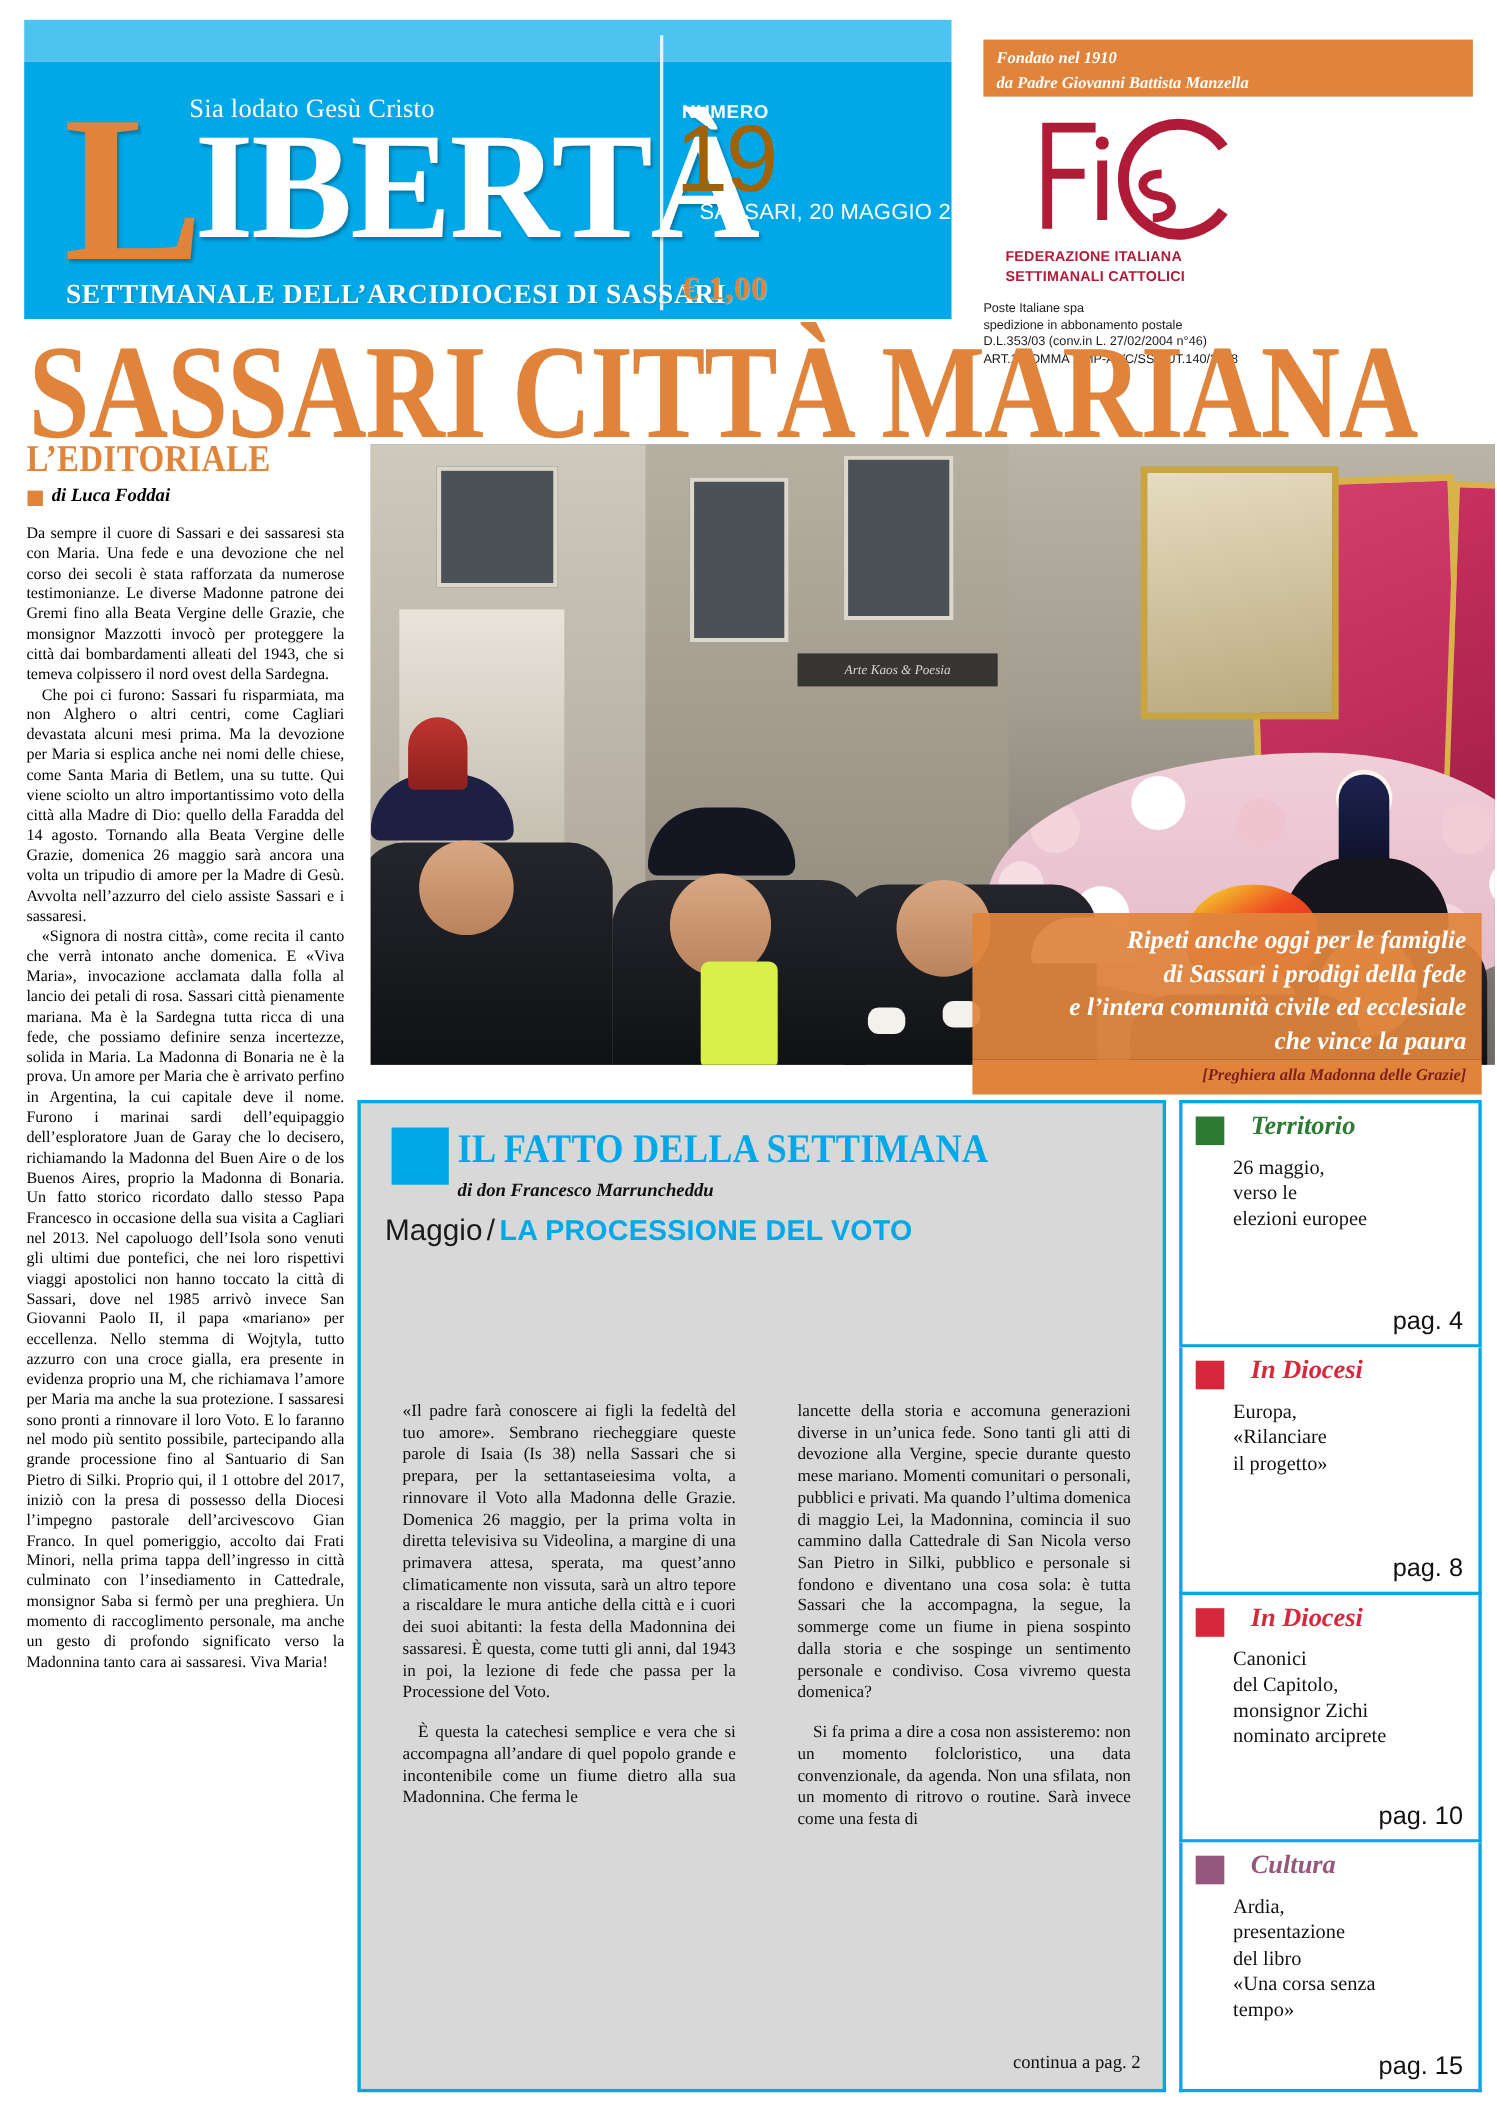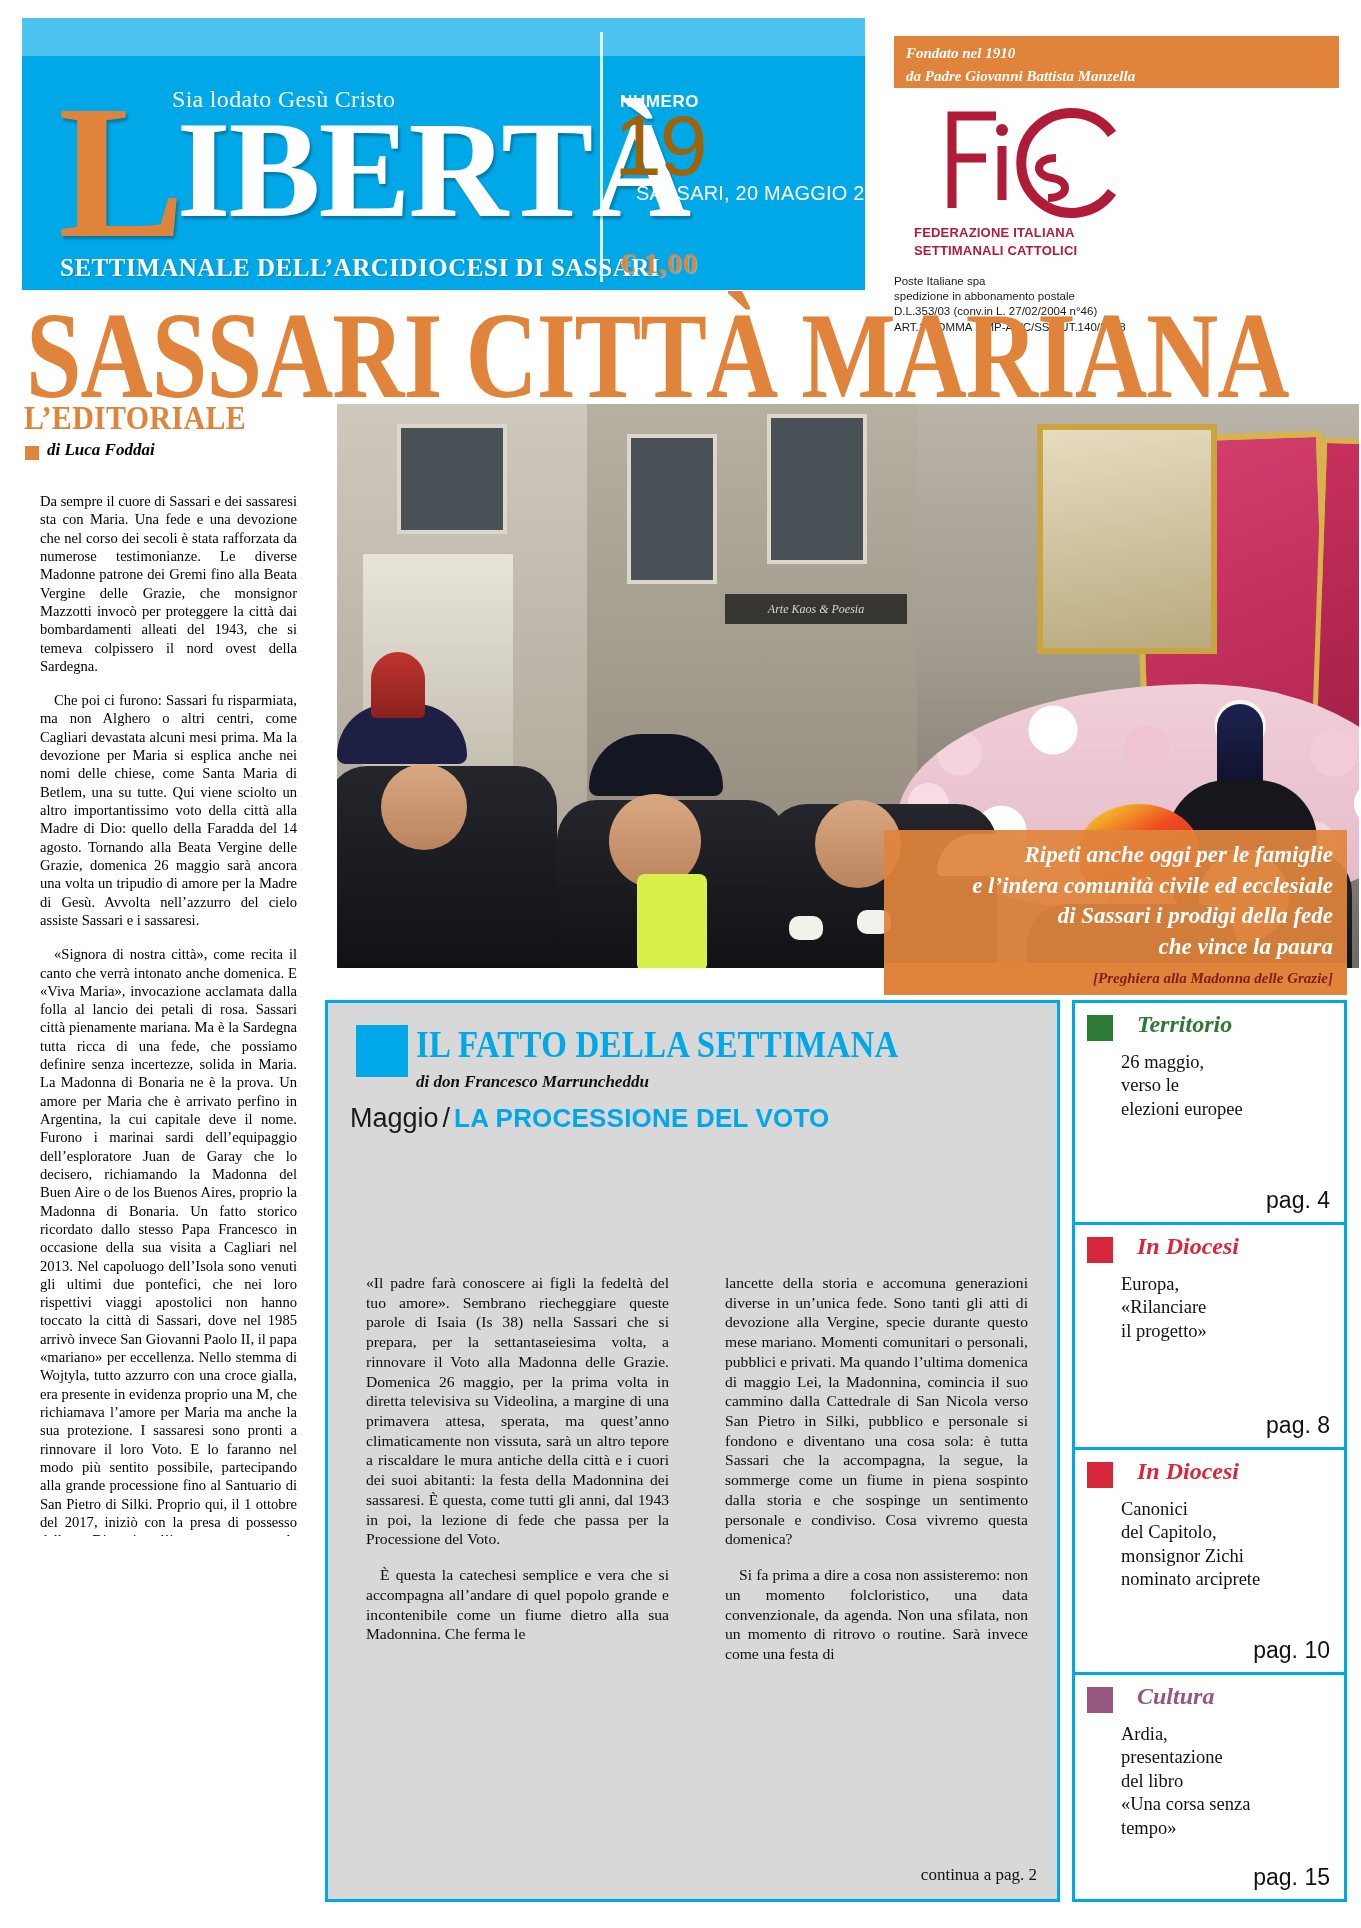--- a/index.html
+++ b/index.html
@@ -102,21 +102,21 @@
   .edit-by {
     position:absolute; left:47px; top:440px;
     color:#000; font-family:"Liberation Serif", serif;
     font-style:italic; font-weight:700; font-size:17px;
   }
   .edit-body {
     position:absolute; left:24px; top:476px; width:289px; height:1060px;
     font-family:"Liberation Serif", serif; font-size:14.6px; line-height:1.255;
     text-align:justify; color:#000; overflow:hidden;
   }
-  .edit-body p { text-indent:14px; margin:16px; }
+  .edit-body p { text-indent:14px; margin:0; }
   .edit-body p:first-child { text-indent:0; }
 
   
   .photo {
     position:absolute; left:325px; top:404px; width:1022px; height:564px;
     overflow:hidden; background:#8d8a84;margin-left:12px;
   }
   .ph-bg { position:absolute; inset:0; background:
       linear-gradient(180deg,#b9b3a8 0%,#a39c90 42%,#6e6a64 100%); }
   .ph-bld-l { position:absolute; left:0; top:0; width:250px; height:430px;
@@ -334,22 +334,22 @@
     <div class="ph-person" style="left:430px;top:400px;width:230px;height:168px;"></div>
     <div class="ph-face" style="left:478px;top:396px;width:86px;height:88px;"></div>
     <div class="ph-vest" style="left:300px;top:470px;width:70px;height:98px;"></div>
     <div class="ph-glove" style="left:452px;top:512px;"></div>
     <div class="ph-glove" style="left:520px;top:506px;"></div>
     <div class="ph-hat" style="left:600px;top:430px;width:96px;height:42px;background:#efeee9;border-radius:48px 48px 6px 6px;"></div>
   </div>
 
   <div class="quote-box">
     <div>Ripeti anche oggi per le famiglie</div>
+    <div>di Sassari i prodigi della fede</div>
     <div>e l’intera comunità civile ed ecclesiale</div>
-    <div>di Sassari i prodigi della fede</div>
     <div>che vince la paura</div>
   </div>
   <div class="quote-src">[Preghiera alla Madonna delle Grazie]</div>
 
   <div class="story">
     <div class="st-sq"></div>
     <div class="st-title">IL FATTO DELLA SETTIMANA</div>
     <div class="st-by">di don Francesco Marruncheddu</div>
     <div class="st-kicker-row">
       <span class="st-kicker-a">Maggio</span>

